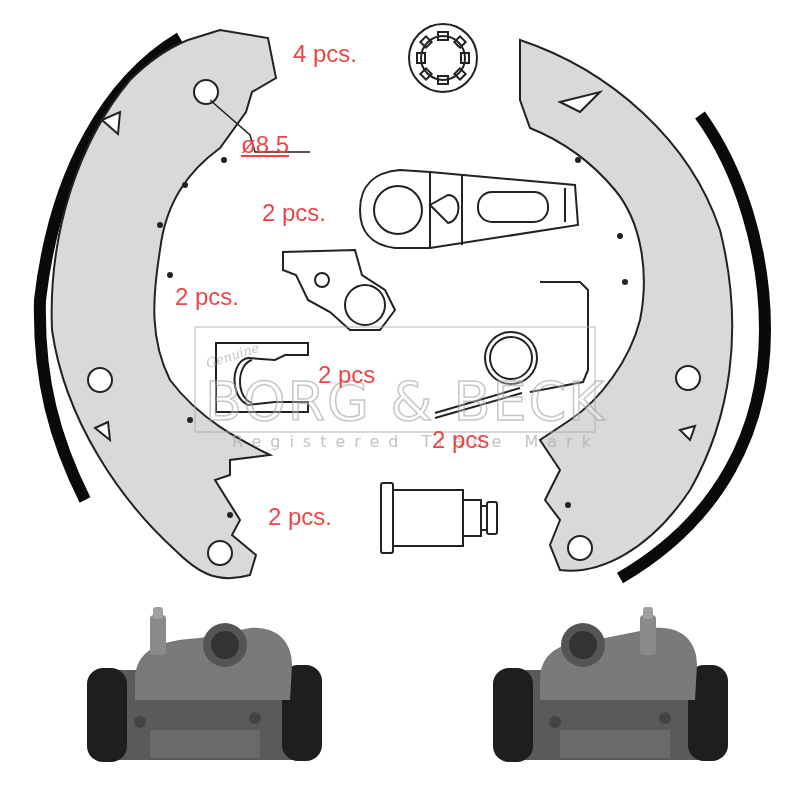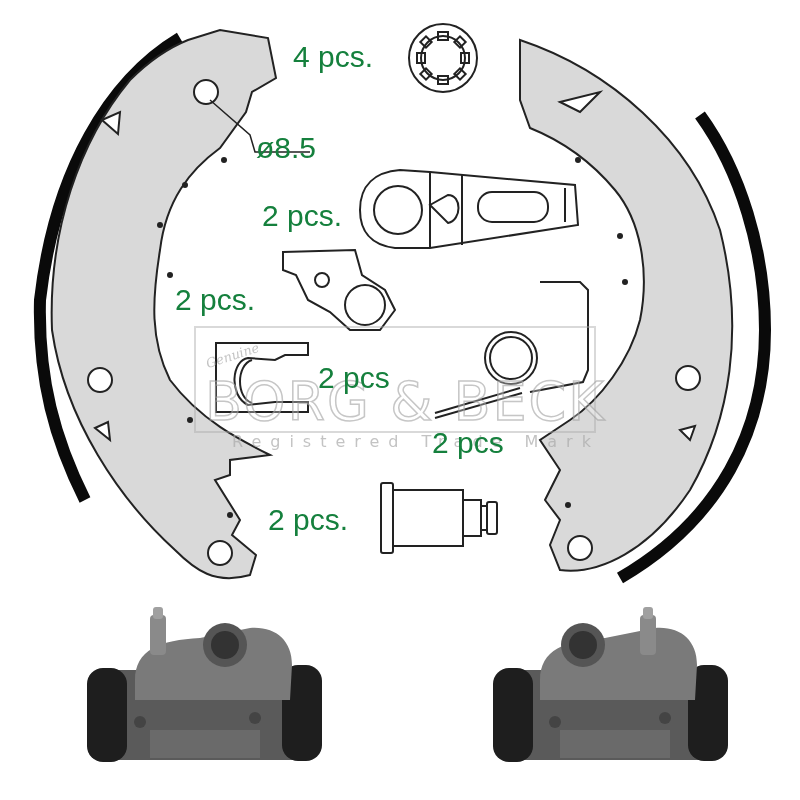--- a/index.html
+++ b/index.html
@@ -1,18 +1,18 @@
 <!DOCTYPE html>
 <html><head>
   <meta charset="utf-8">
   <style>
     html, body { margin: 0; padding: 0; background: #ffffff; }
     body { width: 800px; height: 800px; position: relative; overflow: hidden; font-family: "Liberation Sans", sans-serif; }
     .canvas { position: absolute; left: 0; top: 0; width: 800px; height: 800px; }
-    .label { position: absolute; font-family: "Liberation Sans", sans-serif; font-size: 30px; color: #15803d; white-space: nowrap; line-height: 1; text-align: center; }
+    .label { position: absolute; font-family: "Liberation Sans", sans-serif; font-size: 24px; color: #ef4444; white-space: nowrap; line-height: 1; text-align: center; }
     .watermark { position: absolute; font-family: "DejaVu Sans", sans-serif; color: rgba(200,200,200,0.55); white-space: nowrap; pointer-events: none; }
     .wm-main { left: 205px; top: 370px; font-size: 54px; font-weight: normal; letter-spacing: 2px; -webkit-text-stroke: 1.5px rgba(160,160,160,0.6); color: rgba(255,255,255,0.3); }
     .wm-sub { left: 232px; top: 432px; font-size: 16px; letter-spacing: 9px; color: rgba(170,170,170,0.7); }
     .wm-sig { left: 205px; top: 348px; font-family: "DejaVu Serif", serif; font-style: italic; font-size: 13px; color: rgba(170,170,170,0.7); transform: rotate(-18deg); }
   </style>
 </head>
 <body>
 
 <svg class="canvas" viewBox="0 0 800 800" xmlns="http://www.w3.org/2000/svg">
 
@@ -127,18 +127,18 @@
   </g>
 
   <rect x="195" y="327" width="400" height="105" fill="none" stroke="rgba(170,170,170,0.45)" stroke-width="2"></rect>
 </svg>
 
 <div class="watermark wm-sig">Genuine</div>
 <div class="watermark wm-main">BORG &amp; BECK</div>
 <div class="watermark wm-sub">Registered Trade Mark</div>
 
 <div class="label" style="left:293px; top:42px;">4 pcs.</div>
-<div class="label" style="left:256px; top:133px; ">ø8.5</div>
+<div class="label" style="left:241px; top:133px; text-decoration: underline;">ø8.5</div>
 <div class="label" style="left:262px; top:201px;">2 pcs.</div>
 <div class="label" style="left:175px; top:285px;">2 pcs.</div>
 <div class="label" style="left:318px; top:363px;">2 pcs</div>
 <div class="label" style="left:432px; top:428px;">2 pcs</div>
 <div class="label" style="left:268px; top:505px;">2 pcs.</div>
 
 </body></html>

